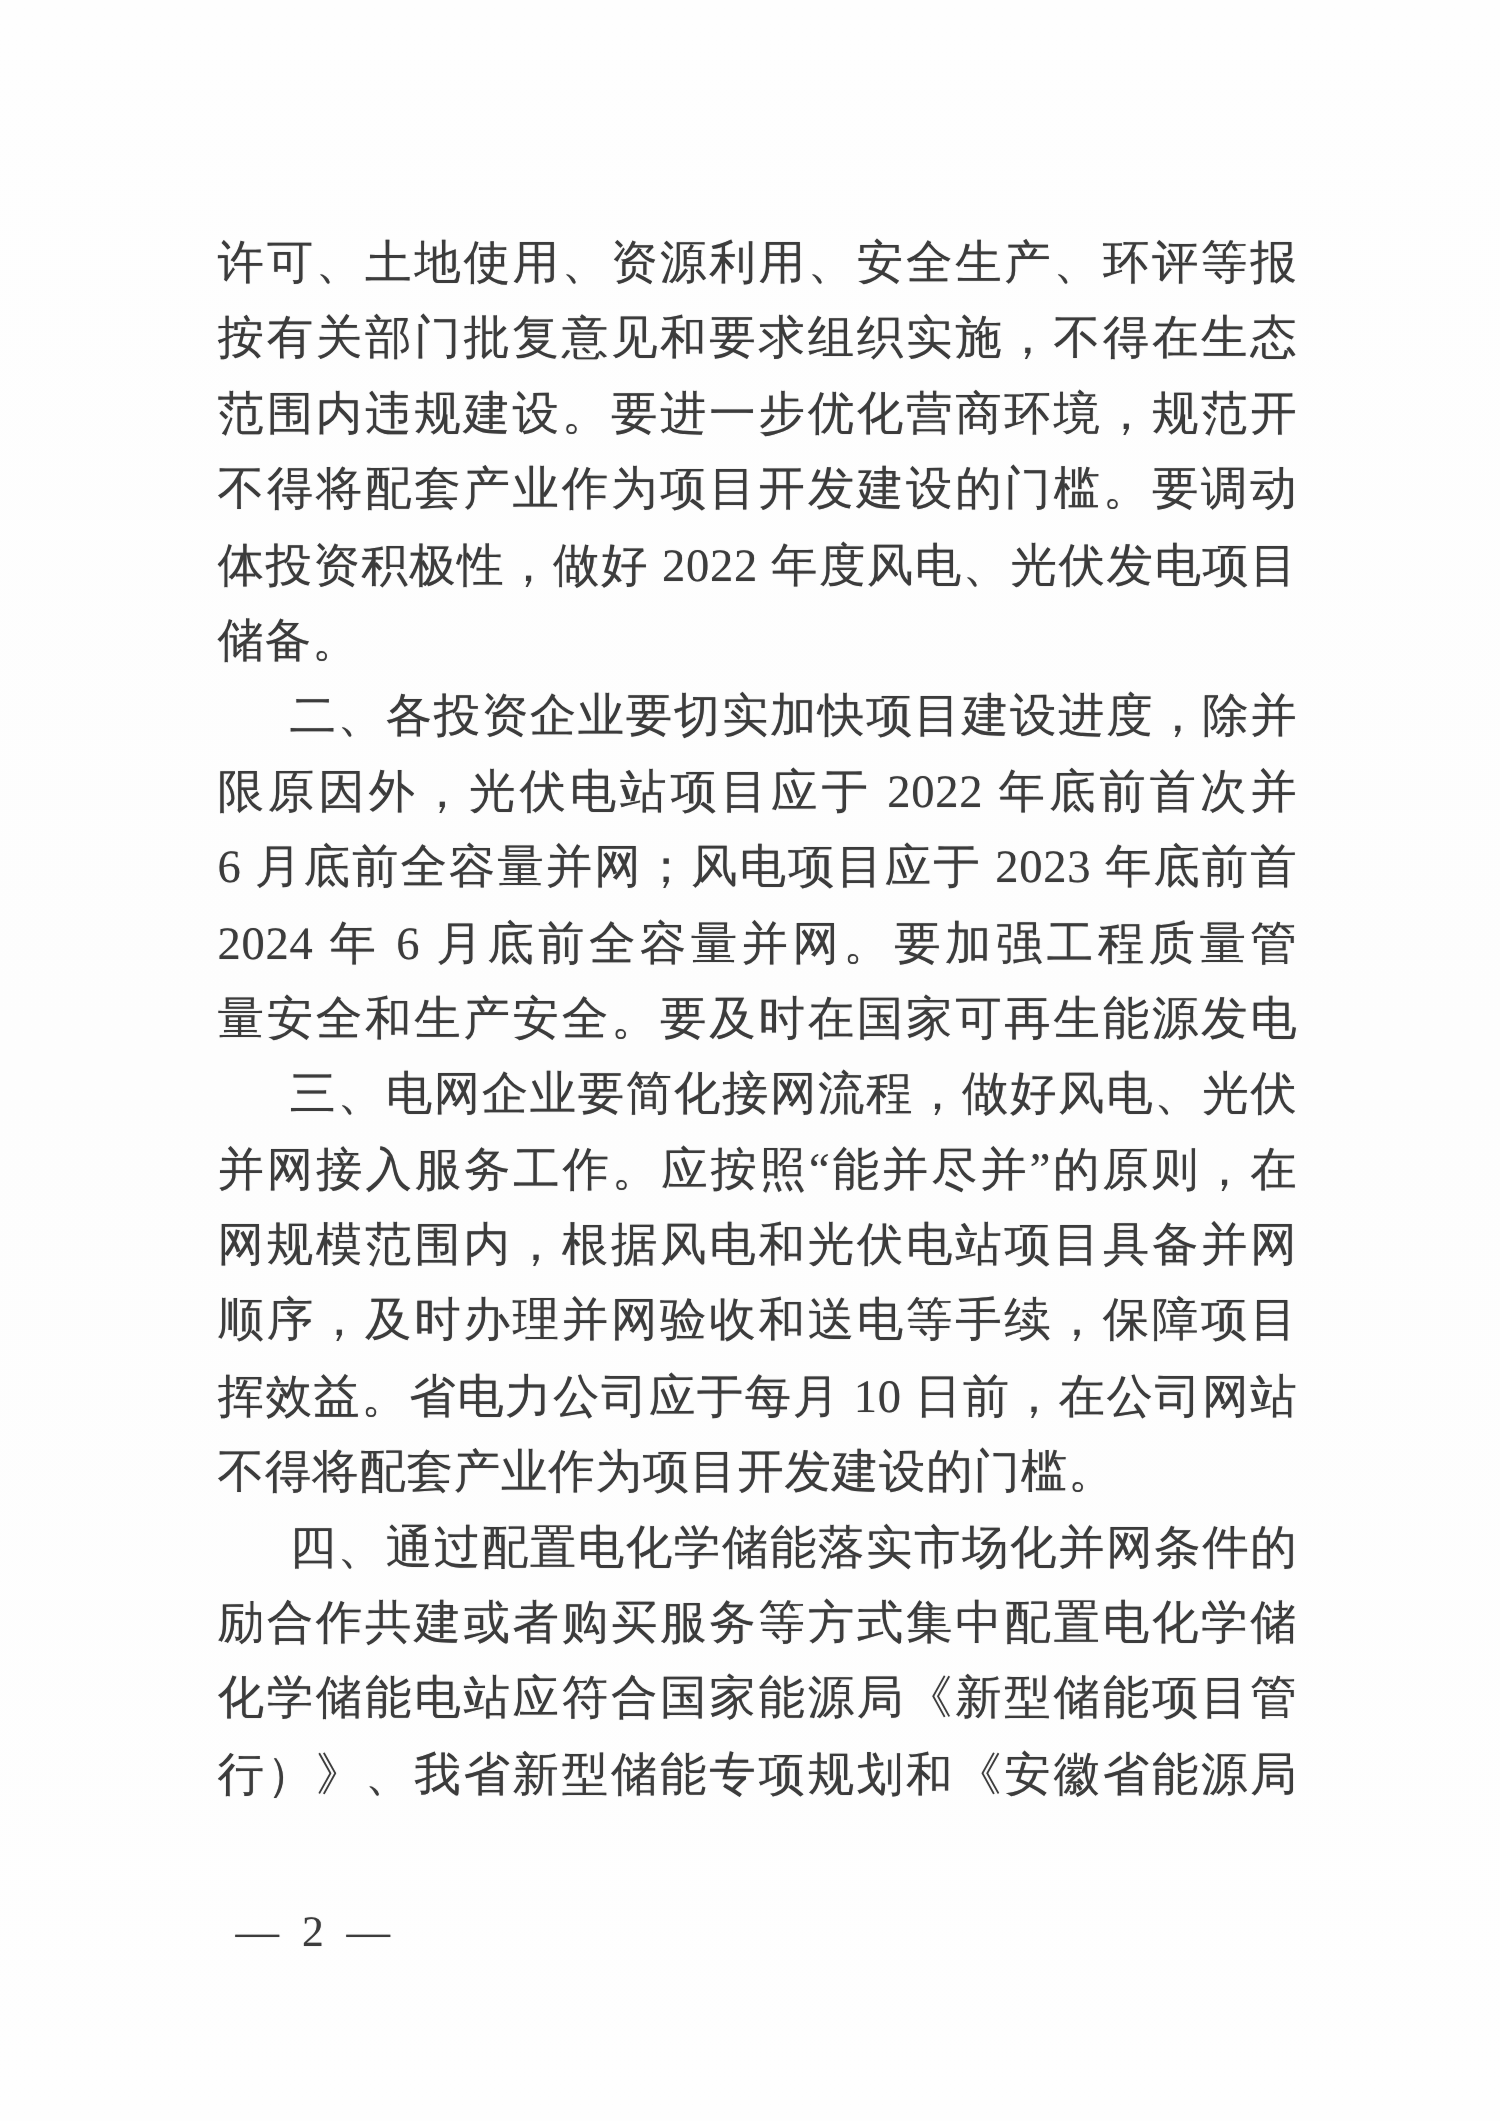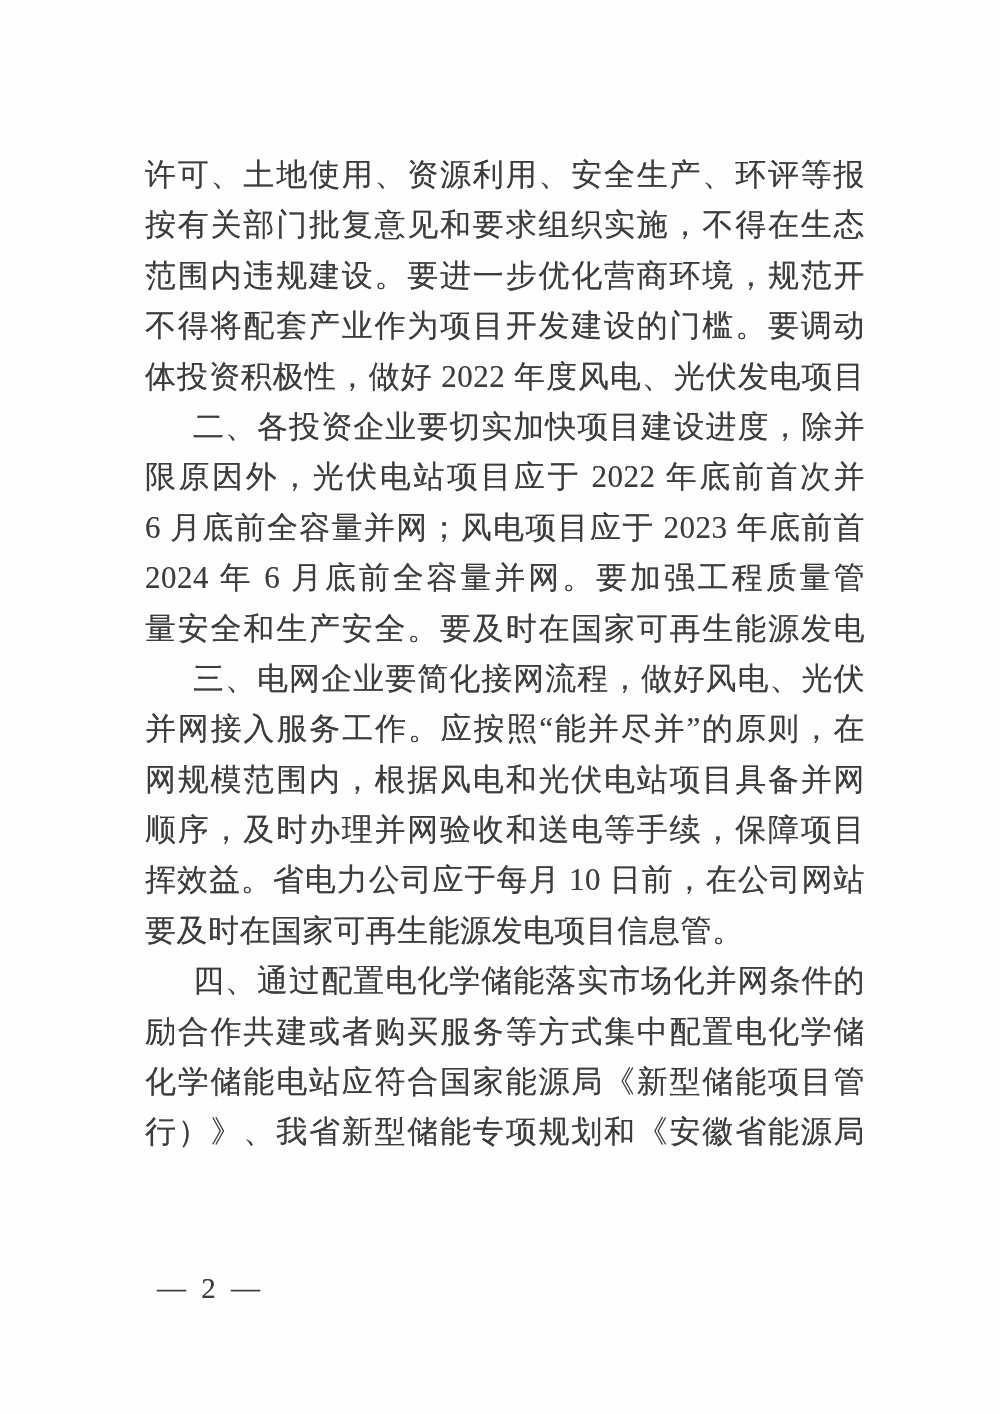--- a/index.html
+++ b/index.html
@@ -55,31 +55,32 @@
 <body>
 
 <div class="page">
 
   <div class="text-block">
     <div class="line fill">许可、土地使用、资源利用、安全生产、环评等报建手续，并</div>
     <div class="line fill">按有关部门批复意见和要求组织实施，不得在生态保护红线等</div>
     <div class="line fill">范围内违规建设。要进一步优化营商环境，规范开发建设秩序，</div>
     <div class="line fill">不得将配套产业作为项目开发建设的门槛。要调动各类市场主</div>
     <div class="line fill">体投资积极性，做好 2022 年度风电、光伏发电项目的谋划和</div>
+    <div class="line end">储备。</div>
     <div class="line fill indent">二、各投资企业要切实加快项目建设进度，除并网消纳受</div>
     <div class="line fill">限原因外，光伏电站项目应于 2022 年底前首次并网，2023 年</div>
     <div class="line fill">6 月底前全容量并网；风电项目应于 2023 年底前首次并网，</div>
     <div class="line fill">2024 年 6 月底前全容量并网。要加强工程质量管控，确保质</div>
     <div class="line fill">量安全和生产安全。要及时在国家可再生能源发电项目信息管</div>
     <div class="line fill indent">三、电网企业要简化接网流程，做好风电、光伏电站项目</div>
     <div class="line fill">并网接入服务工作。应按照“能并尽并”的原则，在年度新增并</div>
     <div class="line fill">网规模范围内，根据风电和光伏电站项目具备并网条件的先后</div>
     <div class="line fill">顺序，及时办理并网验收和送电等手续，保障项目及时并网发</div>
     <div class="line fill">挥效益。省电力公司应于每月 10 日前，在公司网站向社会公</div>
-    <div class="line end">要及时在国家可再生能源发电项目信息管。</div>
+    <div class="line end">不得将配套产业作为项目开发建设的门槛。</div>
     <div class="line fill indent">四、通过配置电化学储能落实市场化并网条件的项目，鼓</div>
     <div class="line fill">励合作共建或者购买服务等方式集中配置电化学储能电站。电</div>
     <div class="line fill">化学储能电站应符合国家能源局《新型储能项目管理规范（暂</div>
     <div class="line fill">行）》、我省新型储能专项规划和《安徽省能源局关于 2021</div>
   </div>
 
   <div class="footer">— 2 —</div>
 
 </div>
 

